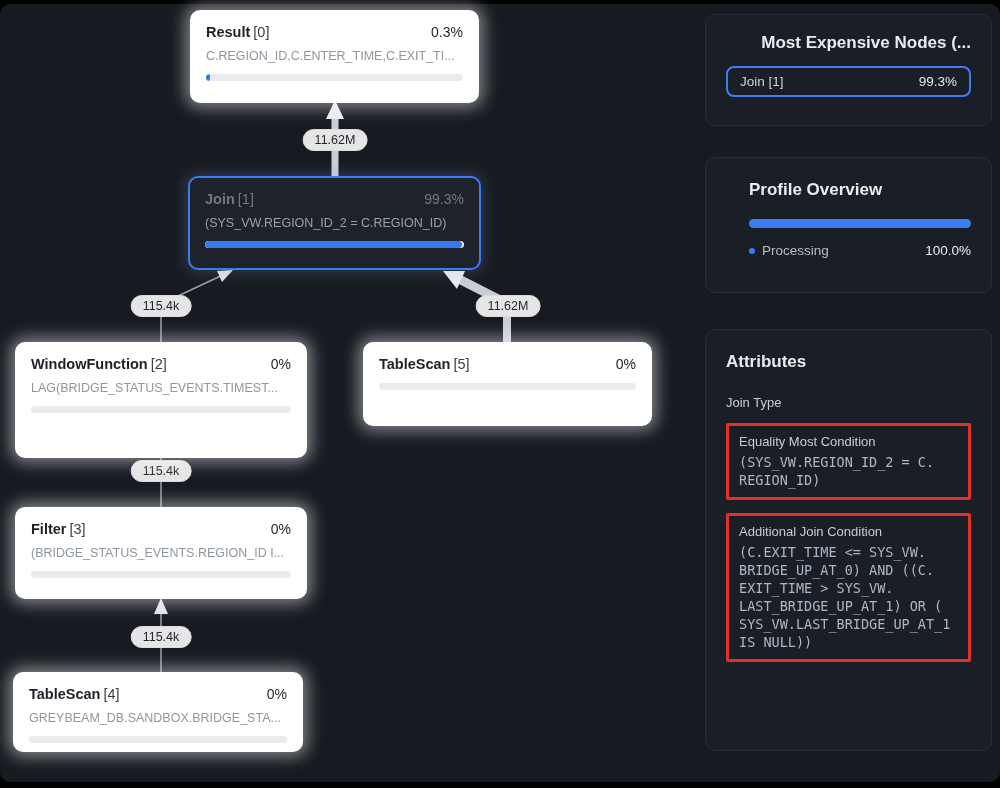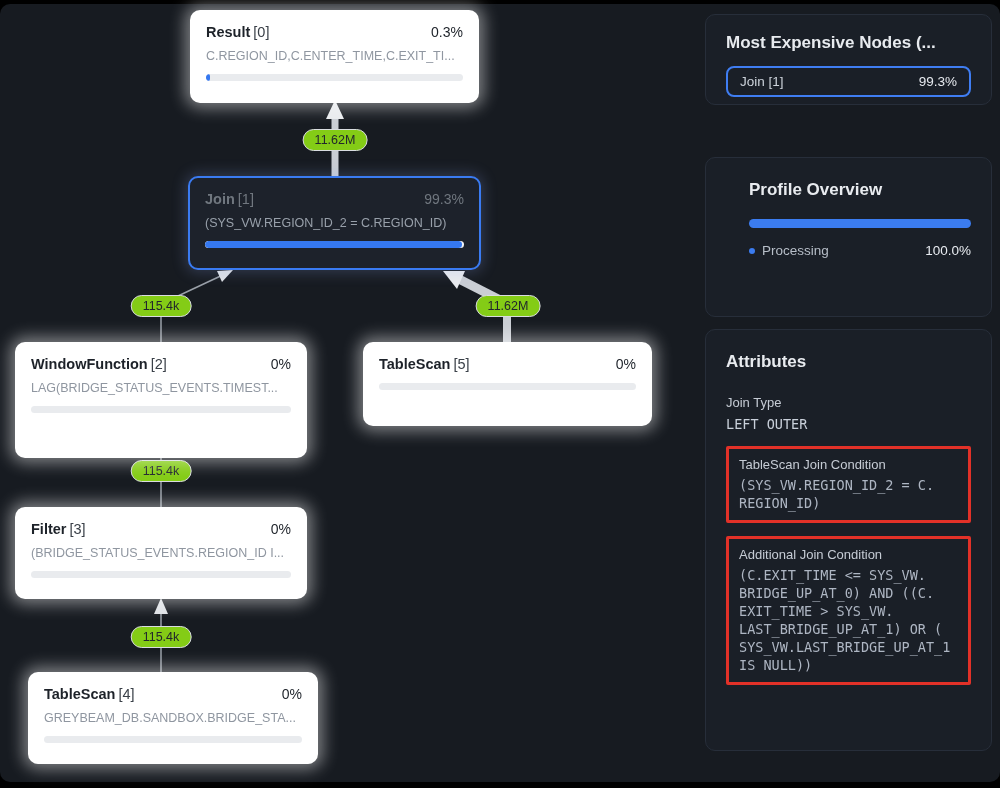--- a/index.html
+++ b/index.html
@@ -12,21 +12,21 @@
   }
   .app-bg {
     position:absolute; left:0; right:0; top:4px; bottom:6px;
     background:#171b21; border-radius:10px;
   }
 
   
   .edges { position:absolute; left:0; top:0; width:1000px; height:788px; }
   .edge-pill {
     position:absolute; transform:translate(-50%,-50%);
-    background:#84cc16; color:#22262d;
+    background:#e5e5e5; color:#22262d;
     border:1px solid #d9dce0;
     font-size:12.5px; font-weight:500;
     padding:3px 11px; border-radius:999px;
     white-space:nowrap;
   }
   .p1 { left:335px; top:140px; }
   .p2 { left:161px; top:306px; }
   .p3 { left:508px; top:306px; }
   .p4 { left:161px; top:471px; }
   .p5 { left:161px; top:637px; }
@@ -37,21 +37,21 @@
     background:#ffffff;
     border-radius:10px;
     padding:14px 16px 24px 16px;
     box-shadow:0 0 16px 5px rgba(255,255,255,0.45);
   }
   .pos-result  { left:190px; top:10px;  width:289px; height:93px; }
   .pos-join    { left:188px; top:176px; width:293px; height:94px; }
   .pos-wf      { left:15px;  top:342px; width:292px; height:116px; }
   .pos-ts5     { left:363px; top:342px; width:289px; height:84px; }
   .pos-filter  { left:15px;  top:507px; width:292px; height:92px; }
-  .pos-ts4     { left:28px;  top:672px; width:290px; height:92px; }
+  .pos-ts4     { left:13px;  top:672px; width:290px; height:80px; }
 
   .node-head { display:flex; justify-content:space-between; align-items:baseline; }
   .node-title { font-size:14.5px; color:#1d2229; }
   .node-title .t { font-weight:700; }
   .node-title .i { font-weight:400; color:#3a4048; margin-left:3px; }
   .node-pct { font-size:14px; color:#1d2229; }
   .node-sub {
     margin-top:9px; font-size:12.5px; color:#8f96a0;
     white-space:nowrap; overflow:hidden;
   }
@@ -76,22 +76,22 @@
   
   .panel {
     position:absolute; left:705px; width:287px;
     background:#1a1f27; border:1px solid #272e3a; border-radius:10px;
     padding:18px 20px;
   }
   .panel h2 {
     font-size:17px; font-weight:700; color:#e8ebef;
     white-space:nowrap; overflow:hidden;
   }
-  .panel-1 { top:14px;  height:91px; }
-  .panel-2 { top:157px; height:160px; padding-top:22px;padding-left:43px; }
+  .panel-1 { top:14px;  height:112px;text-align:right; }
+  .panel-2 { top:157px; height:136px; padding-top:22px;padding-left:43px; }
   .panel-3 { top:329px; height:422px; padding-top:22px; }
 
   .expensive-row {
     margin-top:13px;
     display:flex; justify-content:space-between; align-items:center;
     border:2px solid #3f7df2; border-radius:8px;
     padding:6px 12px;
     font-size:13.5px; color:#ccd2da;
   }
   .expensive-row .pct { color:#e6e9ee; }
@@ -235,24 +235,23 @@
     <span class="legend-bullet"></span>
     <span>Processing</span>
     <span class="legend-pct">100.0%</span>
   </div>
 </aside>
 
 <aside class="panel panel-3">
   <h2>Attributes</h2>
   <div class="attr">
     <div class="attr-label">Join Type</div>
-    <div class="attr-value">LEFT OUTER</div>
   </div>
   <div class="attr boxed">
-    <div class="attr-label">TableScan Join Condition</div>
+    <div class="attr-label">Equality Most Condition</div>
     <div class="attr-value">(SYS_VW.REGION_ID_2 = C.
 REGION_ID)</div>
   </div>
   <div class="attr boxed">
     <div class="attr-label">Additional Join Condition</div>
     <div class="attr-value">(C.EXIT_TIME &lt;= SYS_VW.
 BRIDGE_UP_AT_0) AND ((C.
 EXIT_TIME &gt; SYS_VW.
 LAST_BRIDGE_UP_AT_1) OR (
 SYS_VW.LAST_BRIDGE_UP_AT_1

